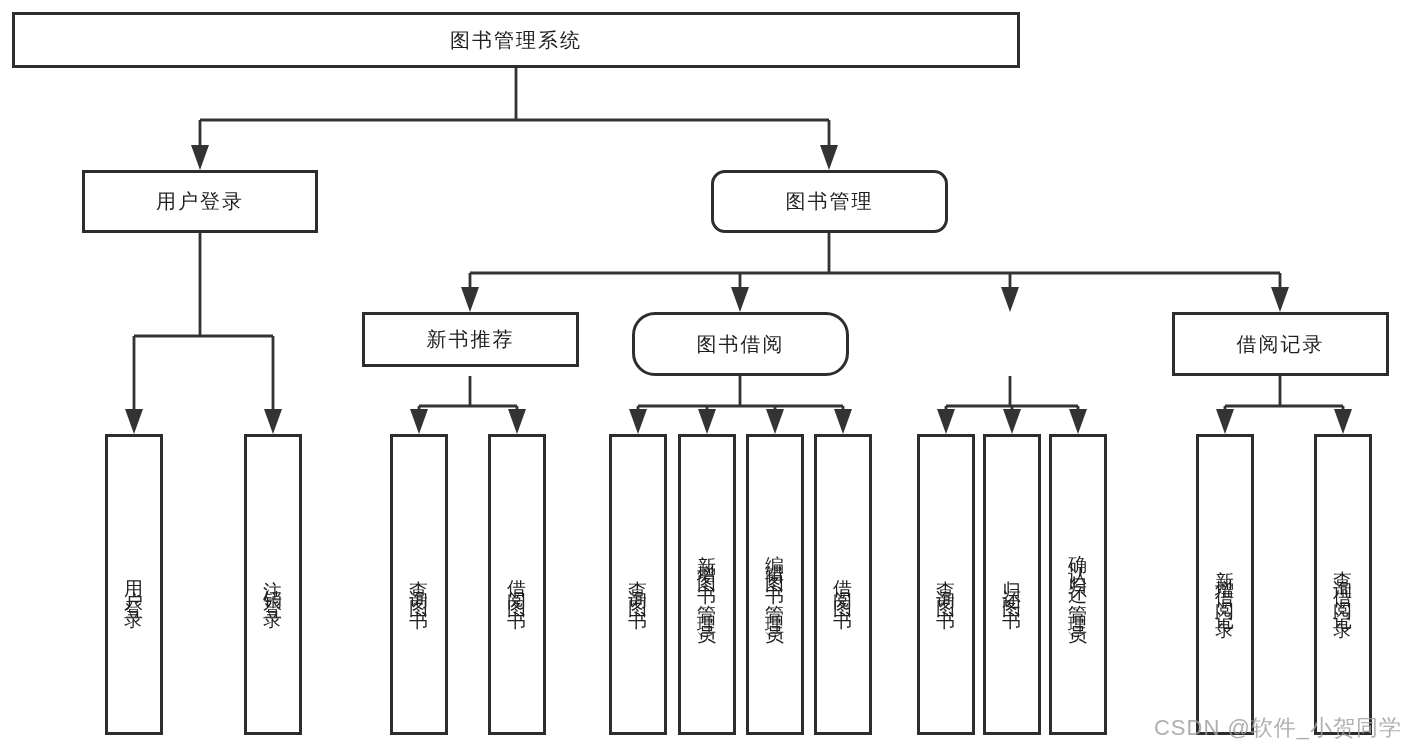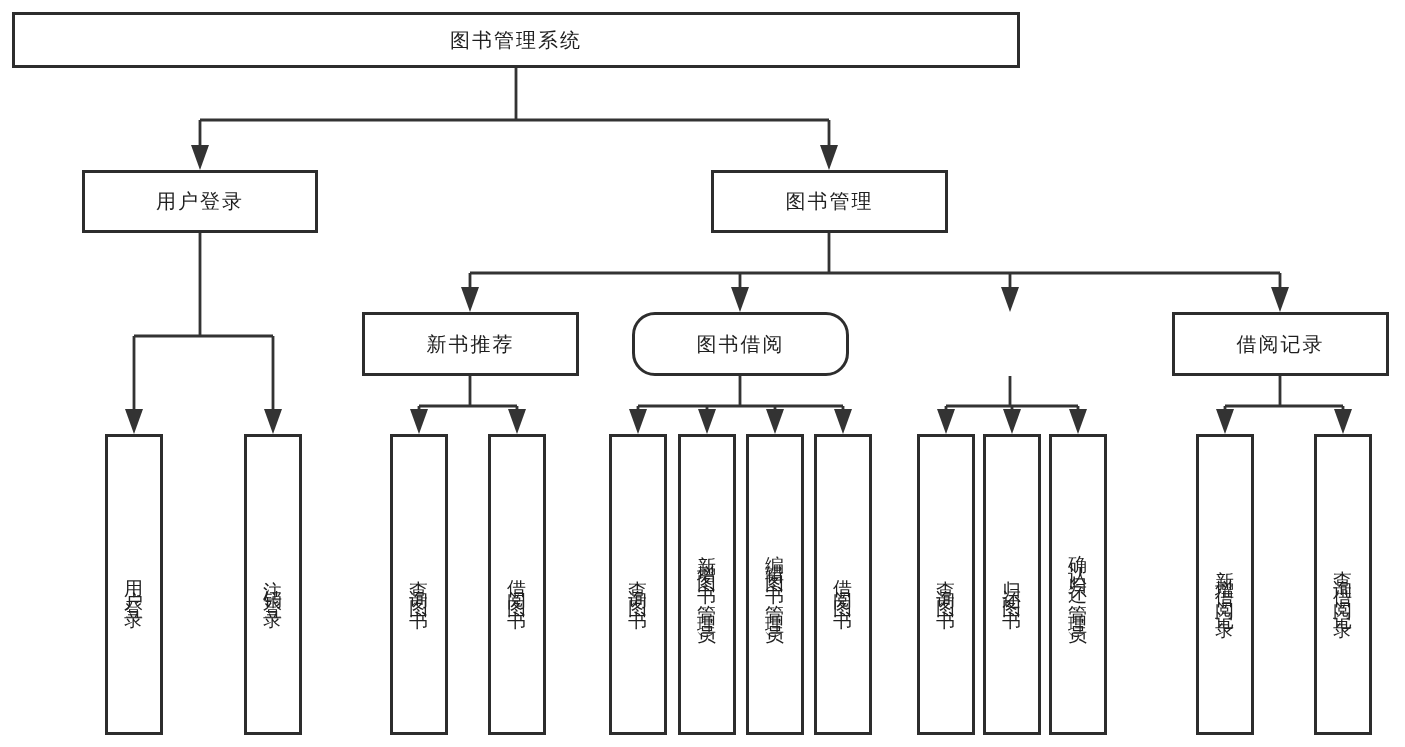--- a/index.html
+++ b/index.html
@@ -92,23 +92,23 @@
       <polygon points="1003,409 1021,409 1012,434"></polygon>
       <polygon points="1069,409 1087,409 1078,434"></polygon>
       <polygon points="1216,409 1234,409 1225,434"></polygon>
       <polygon points="1334,409 1352,409 1343,434"></polygon>
     </g>
   </svg>
 
   <div class="node h" style="left:12px; top:12px; width:1008px; height:56px;">图书管理系统</div>
 
   <div class="node h" style="left:82px; top:170px; width:236px; height:63px;">用户登录</div>
-  <div class="node h" style="left:711px; top:170px; width:237px; height:63px;">图书管理</div>
+  <div class="node h" style="left:711px; top:170px; width:237px; height:63px;border-radius:14px;">图书管理</div>
 
-  <div class="node h" style="left:362px; top:312px; width:217px; height:64px;">新书推荐</div>
+  <div class="node h" style="left:362px; top:312px; width:217px; height:55px;">新书推荐</div>
   <div class="node h" style="left:632px; top:312px; width:217px; height:64px;border-radius:23px;">图书借阅</div>
   <div class="node h" style="left:1172px; top:312px; width:217px; height:64px;">借阅记录</div>
 
   <div class="node v" style="left:105px; top:434px; width:58px; height:301px;">
     <span>用户登录</span>
   </div>
   <div class="node v" style="left:244px; top:434px; width:58px; height:301px;">
     <span>注销登录</span>
   </div>
 
@@ -142,14 +142,15 @@
     <span>确认归还（管理员）</span>
   </div>
 
   <div class="node v" style="left:1196px; top:434px; width:58px; height:301px;">
     <span>新增借阅记录</span>
   </div>
   <div class="node v" style="left:1314px; top:434px; width:58px; height:301px;">
     <span>查询借阅记录</span>
   </div>
 
+  <div class="watermark">CSDN @软件_小贺同学</div>
 
 </div>
 
 </body></html>

